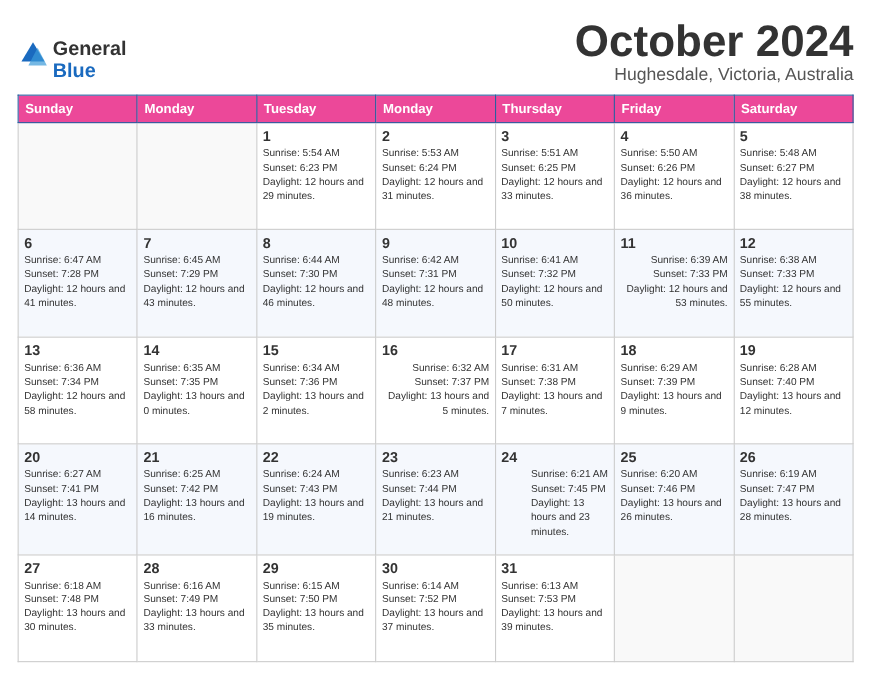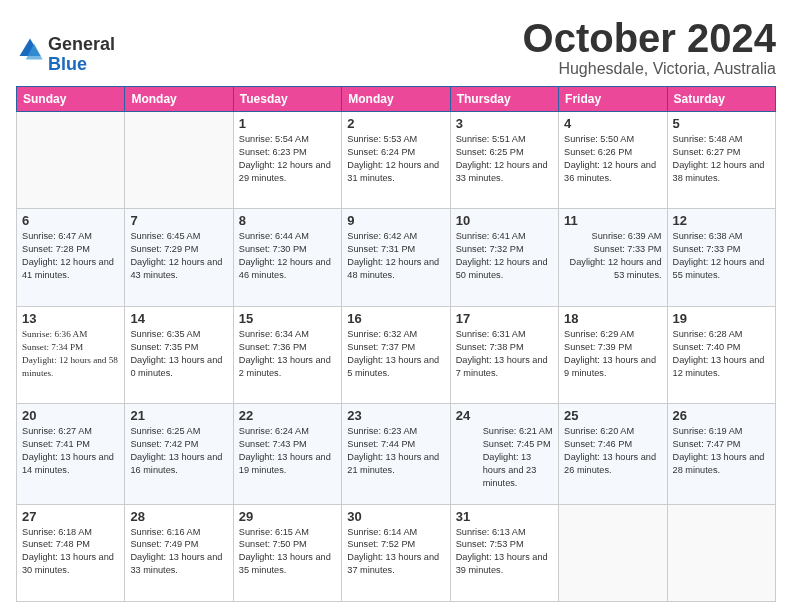--- a/index.html
+++ b/index.html
@@ -206,39 +206,39 @@
           <td>
             <span class="day-number">12</span>
             <div class="day-info" style="white-space: pre-line;">Sunrise: 6:38 AM
 Sunset: 7:33 PM
 Daylight: 12 hours and 55 minutes.</div>
           </td>
         </tr>
         <tr>
           <td>
             <span class="day-number">13</span>
-            <div class="day-info" style="white-space: pre-line; font-family: Liberation Serif, serif;">Sunrise: 6:36 AM
+            <div class="day-info" style="white-space: pre-line;">Sunrise: 6:36 AM
 Sunset: 7:34 PM
 Daylight: 12 hours and 58 minutes.</div>
           </td>
           <td>
             <span class="day-number">14</span>
             <div class="day-info" style="white-space: pre-line;">Sunrise: 6:35 AM
 Sunset: 7:35 PM
 Daylight: 13 hours and 0 minutes.</div>
           </td>
           <td>
             <span class="day-number">15</span>
             <div class="day-info" style="white-space: pre-line;">Sunrise: 6:34 AM
 Sunset: 7:36 PM
 Daylight: 13 hours and 2 minutes.</div>
           </td>
           <td>
             <span class="day-number">16</span>
-            <div class="day-info" style="white-space: pre-line;">Sunrise: 6:32 AM
+            <div class="day-info" style="white-space: pre-line; text-align: right;">Sunrise: 6:32 AM
 Sunset: 7:37 PM
 Daylight: 13 hours and 5 minutes.</div>
           </td>
           <td>
             <span class="day-number">17</span>
             <div class="day-info" style="white-space: pre-line;">Sunrise: 6:31 AM
 Sunset: 7:38 PM
 Daylight: 13 hours and 7 minutes.</div>
           </td>
           <td>

